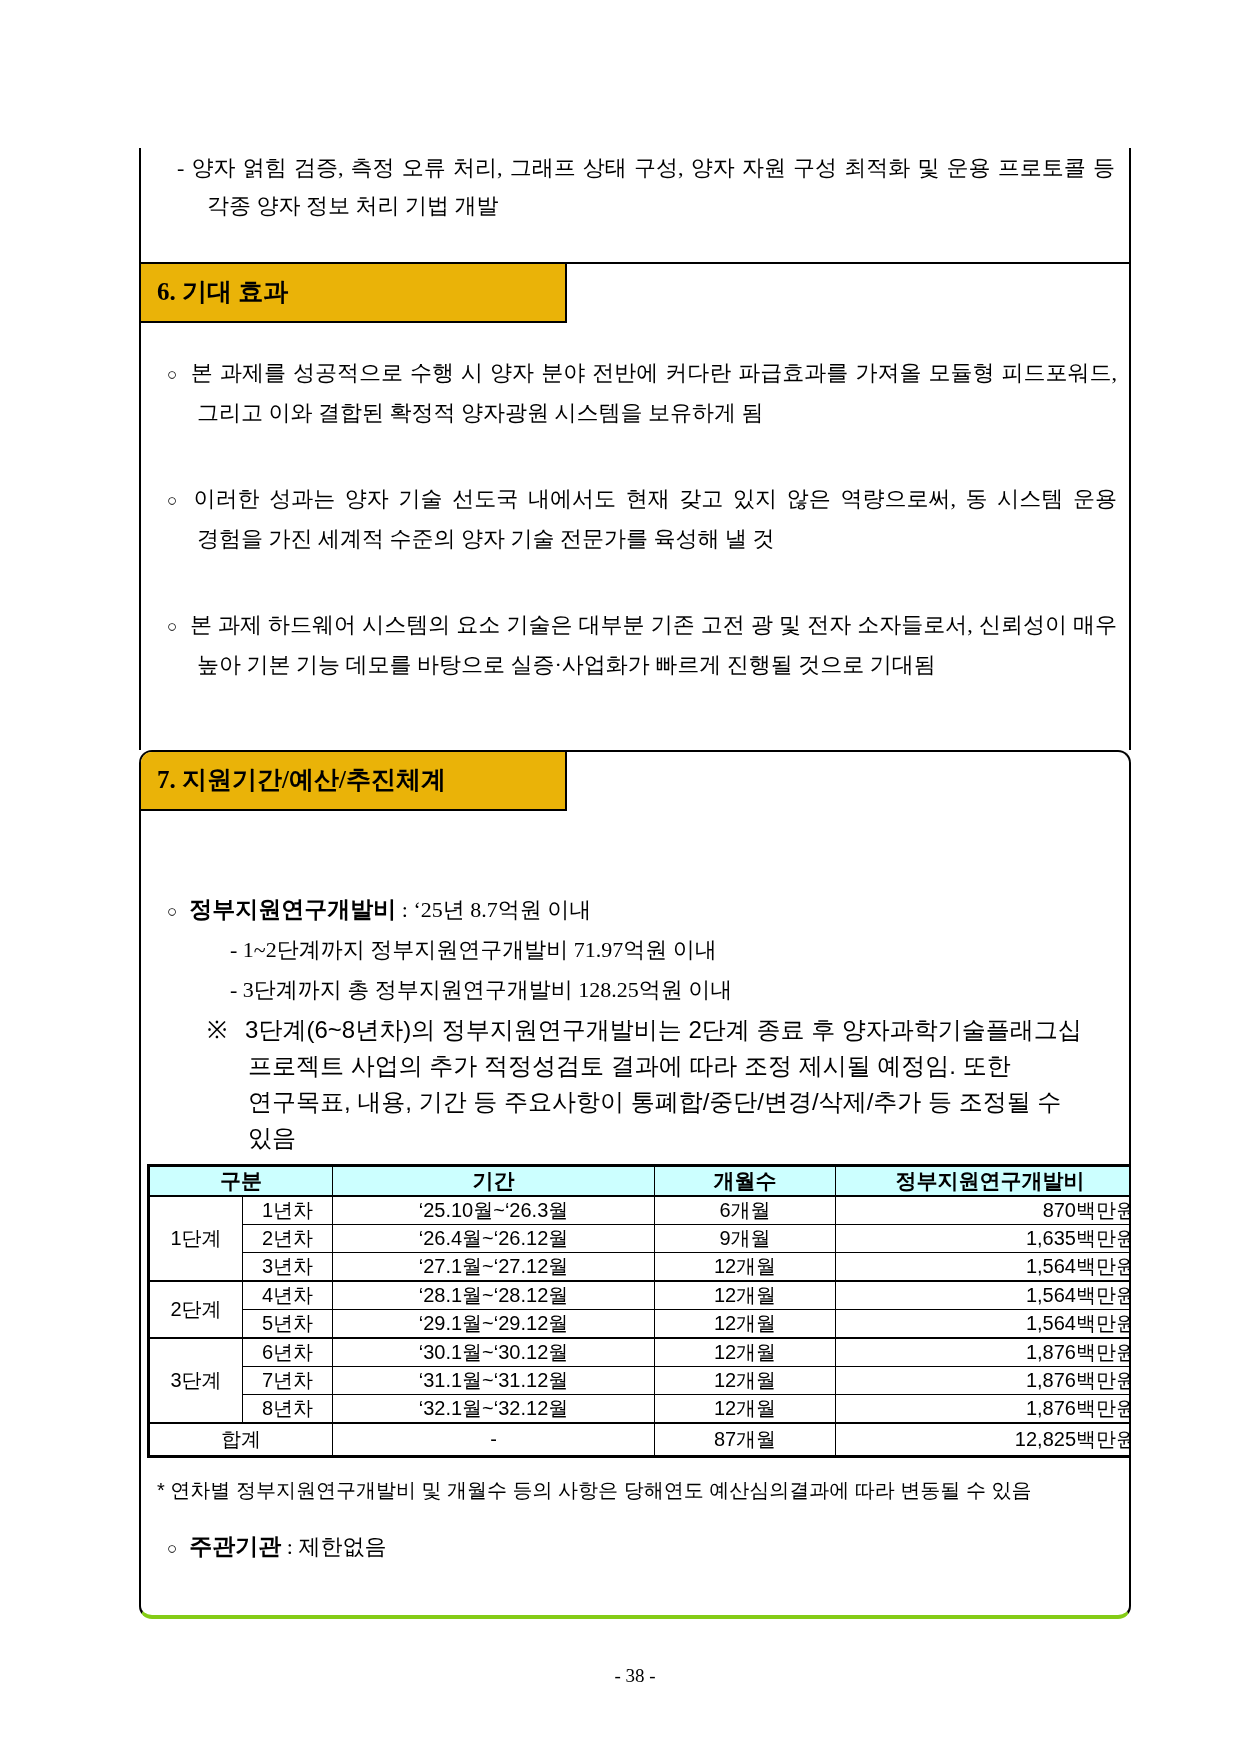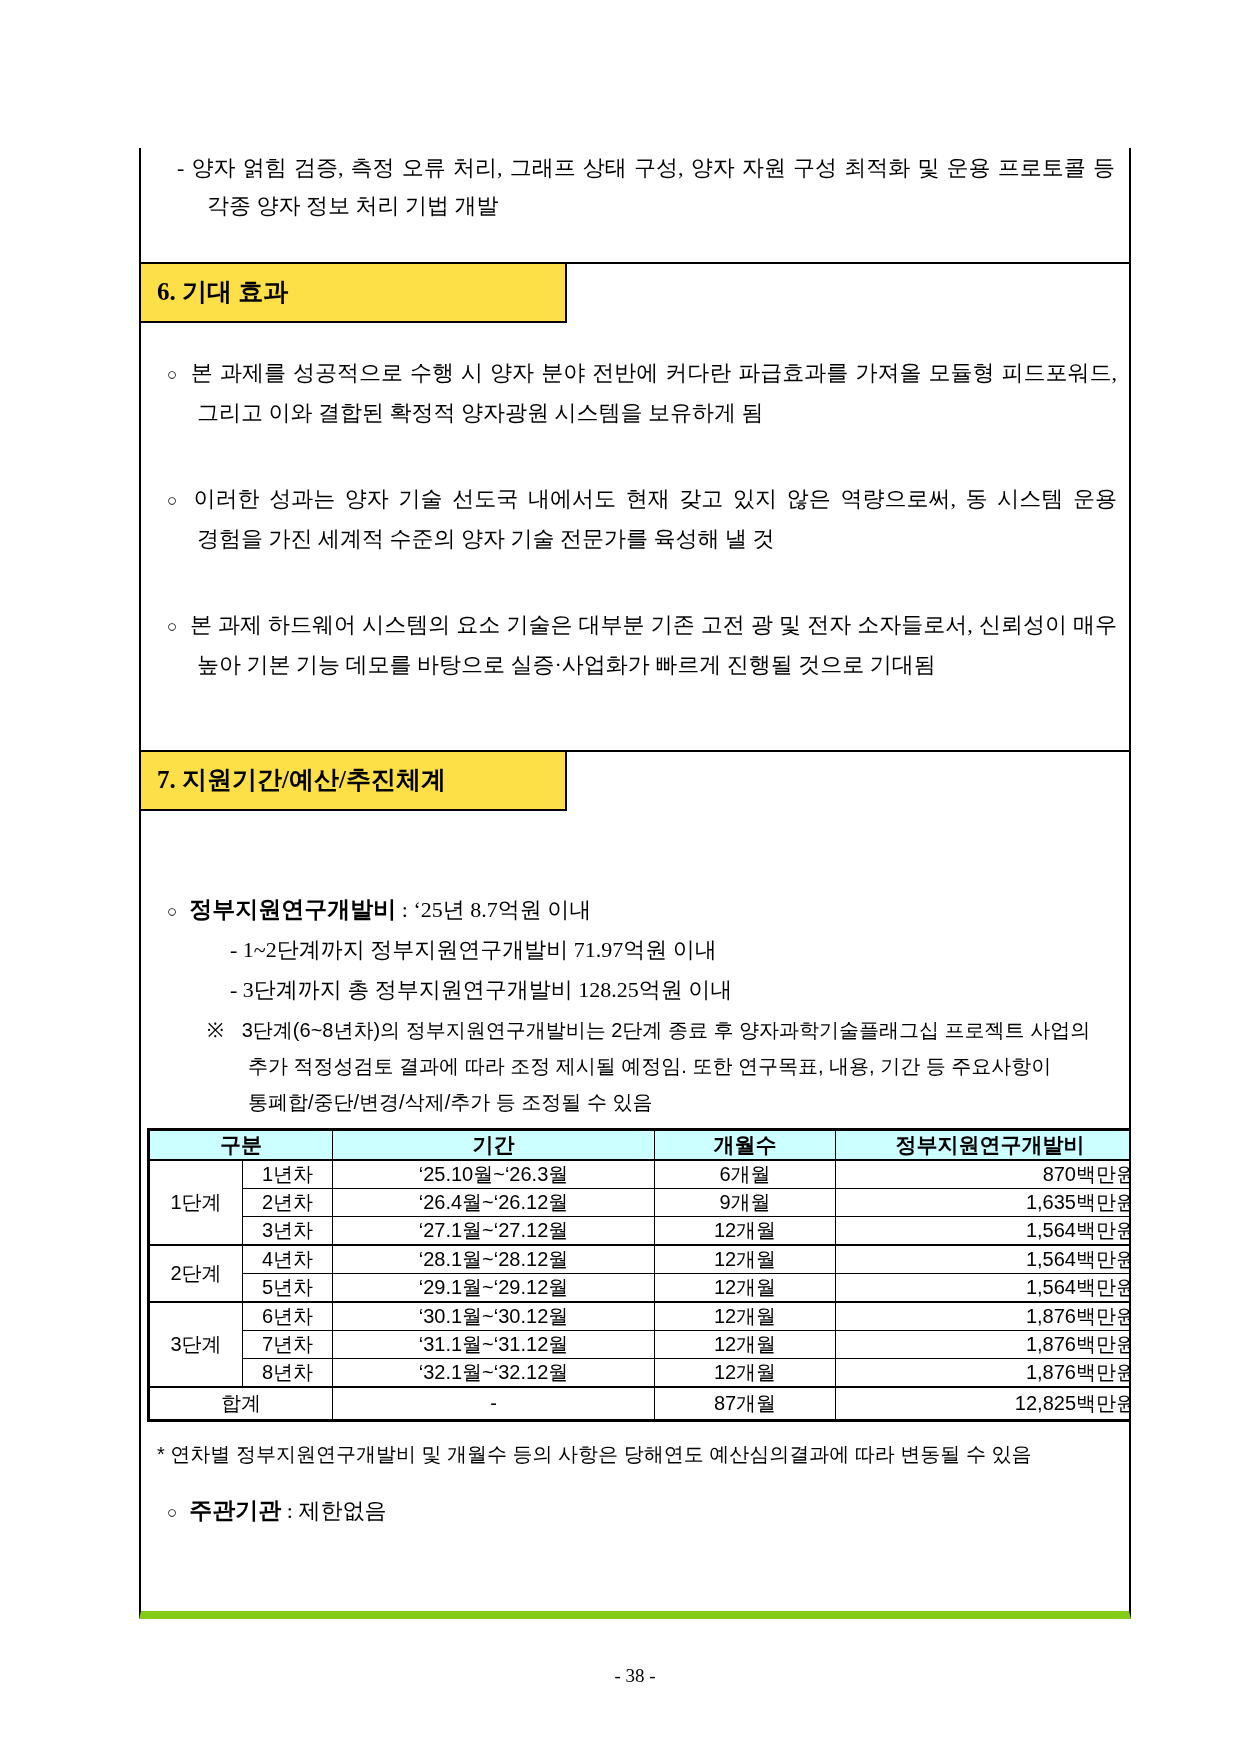--- a/index.html
+++ b/index.html
@@ -5,33 +5,33 @@
   * { margin:0; padding:0; box-sizing:border-box; }
   html,body { width:1240px; height:1753px; }
   body { background:#ffffff; color:#000; font-family:"Liberation Serif", serif; position:relative; overflow:hidden; }
   .frame { position:absolute; left:119px; top:0; width:1012px;padding-left:20px; }
 
   .cell-top { margin-top:148px; height:114px; border-left:2px solid #000; border-right:2px solid #000; padding:1px 14px 0 0; overflow:hidden; }
   .carry { font-size:22px; line-height:38px; text-align:justify; word-break:keep-all; margin-left:66px; text-indent:-30px; }
 
   .sec { border:2px solid #000; border-bottom:0; overflow:hidden; }
   .sec6 { height:488px; }
-  .sec7 { height:869px; border-bottom:8px solid #84cc16; }
-  .sec-hdr { width:426px; height:59px; background:#fde047; border-right:2px solid #000; border-bottom:2px solid #000; display:flex; align-items:center; padding:0 0 2px 16px; font-weight:bold; font-size:25px; }
+  .sec7 { height:869px; border-bottom:4px solid #84cc16;border-radius:13px; }
+  .sec-hdr { width:426px; height:59px; background:#eab308; border-right:2px solid #000; border-bottom:2px solid #000; display:flex; align-items:center; padding:0 0 2px 16px; font-weight:bold; font-size:25px; }
 
   .sec6-body { padding:31px 12px 0 0; }
   .bullet { font-size:22px; line-height:38px; text-align:justify; word-break:keep-all; margin:0 0 48px 26px; padding-left:30px; text-indent:-30px; }
   .marker { font-size:17px; margin-right:12px; }
 
   .sec7-body { padding:38px 12px 0 0; font-size:22px; }
   .item { margin-left:26px; line-height:37px; font-size:22px; }
   .item b { font-size:23px; }
   .item-gap { margin-top:42px; }
   .sub { margin-left:89px; line-height:40px; font-size:22px; word-break:keep-all; }
-  .ref-note { margin:2px 12px 8px 66px; font-family:"Liberation Sans", sans-serif; font-size:20px; line-height:36px; word-break:keep-all; padding-left:41px; text-indent:-41px; }
+  .ref-note { margin:2px 12px 8px 66px; font-family:"Liberation Sans", sans-serif; font-size:24px; line-height:36px; word-break:keep-all; padding-left:41px; text-indent:-41px; }
   .marker-ref { margin-right:18px; }
 
   .budget-table { margin:6px 0 0 6px; border-collapse:collapse; width:997px; font-family:"Liberation Sans", sans-serif; font-size:20px; border:3px solid #000; table-layout:fixed; }
   .budget-table th, .budget-table td { border:1px solid #000; text-align:center; height:23px; padding:0 6px; overflow:hidden; }
   .budget-table thead th { background:#ccffff; font-size:21px; font-weight:bold; height:28px; border-bottom:2px solid #000; }
   .budget-table tr.grp td { border-top:2px solid #000; }
   .budget-table td.budget { text-align:right; padding-right:8px; }
   .budget-table tr.total td { height:33px; }
 
   .table-note { margin:19px 0 0 16px; font-family:"Liberation Sans", sans-serif; font-size:20px; word-break:keep-all; }

